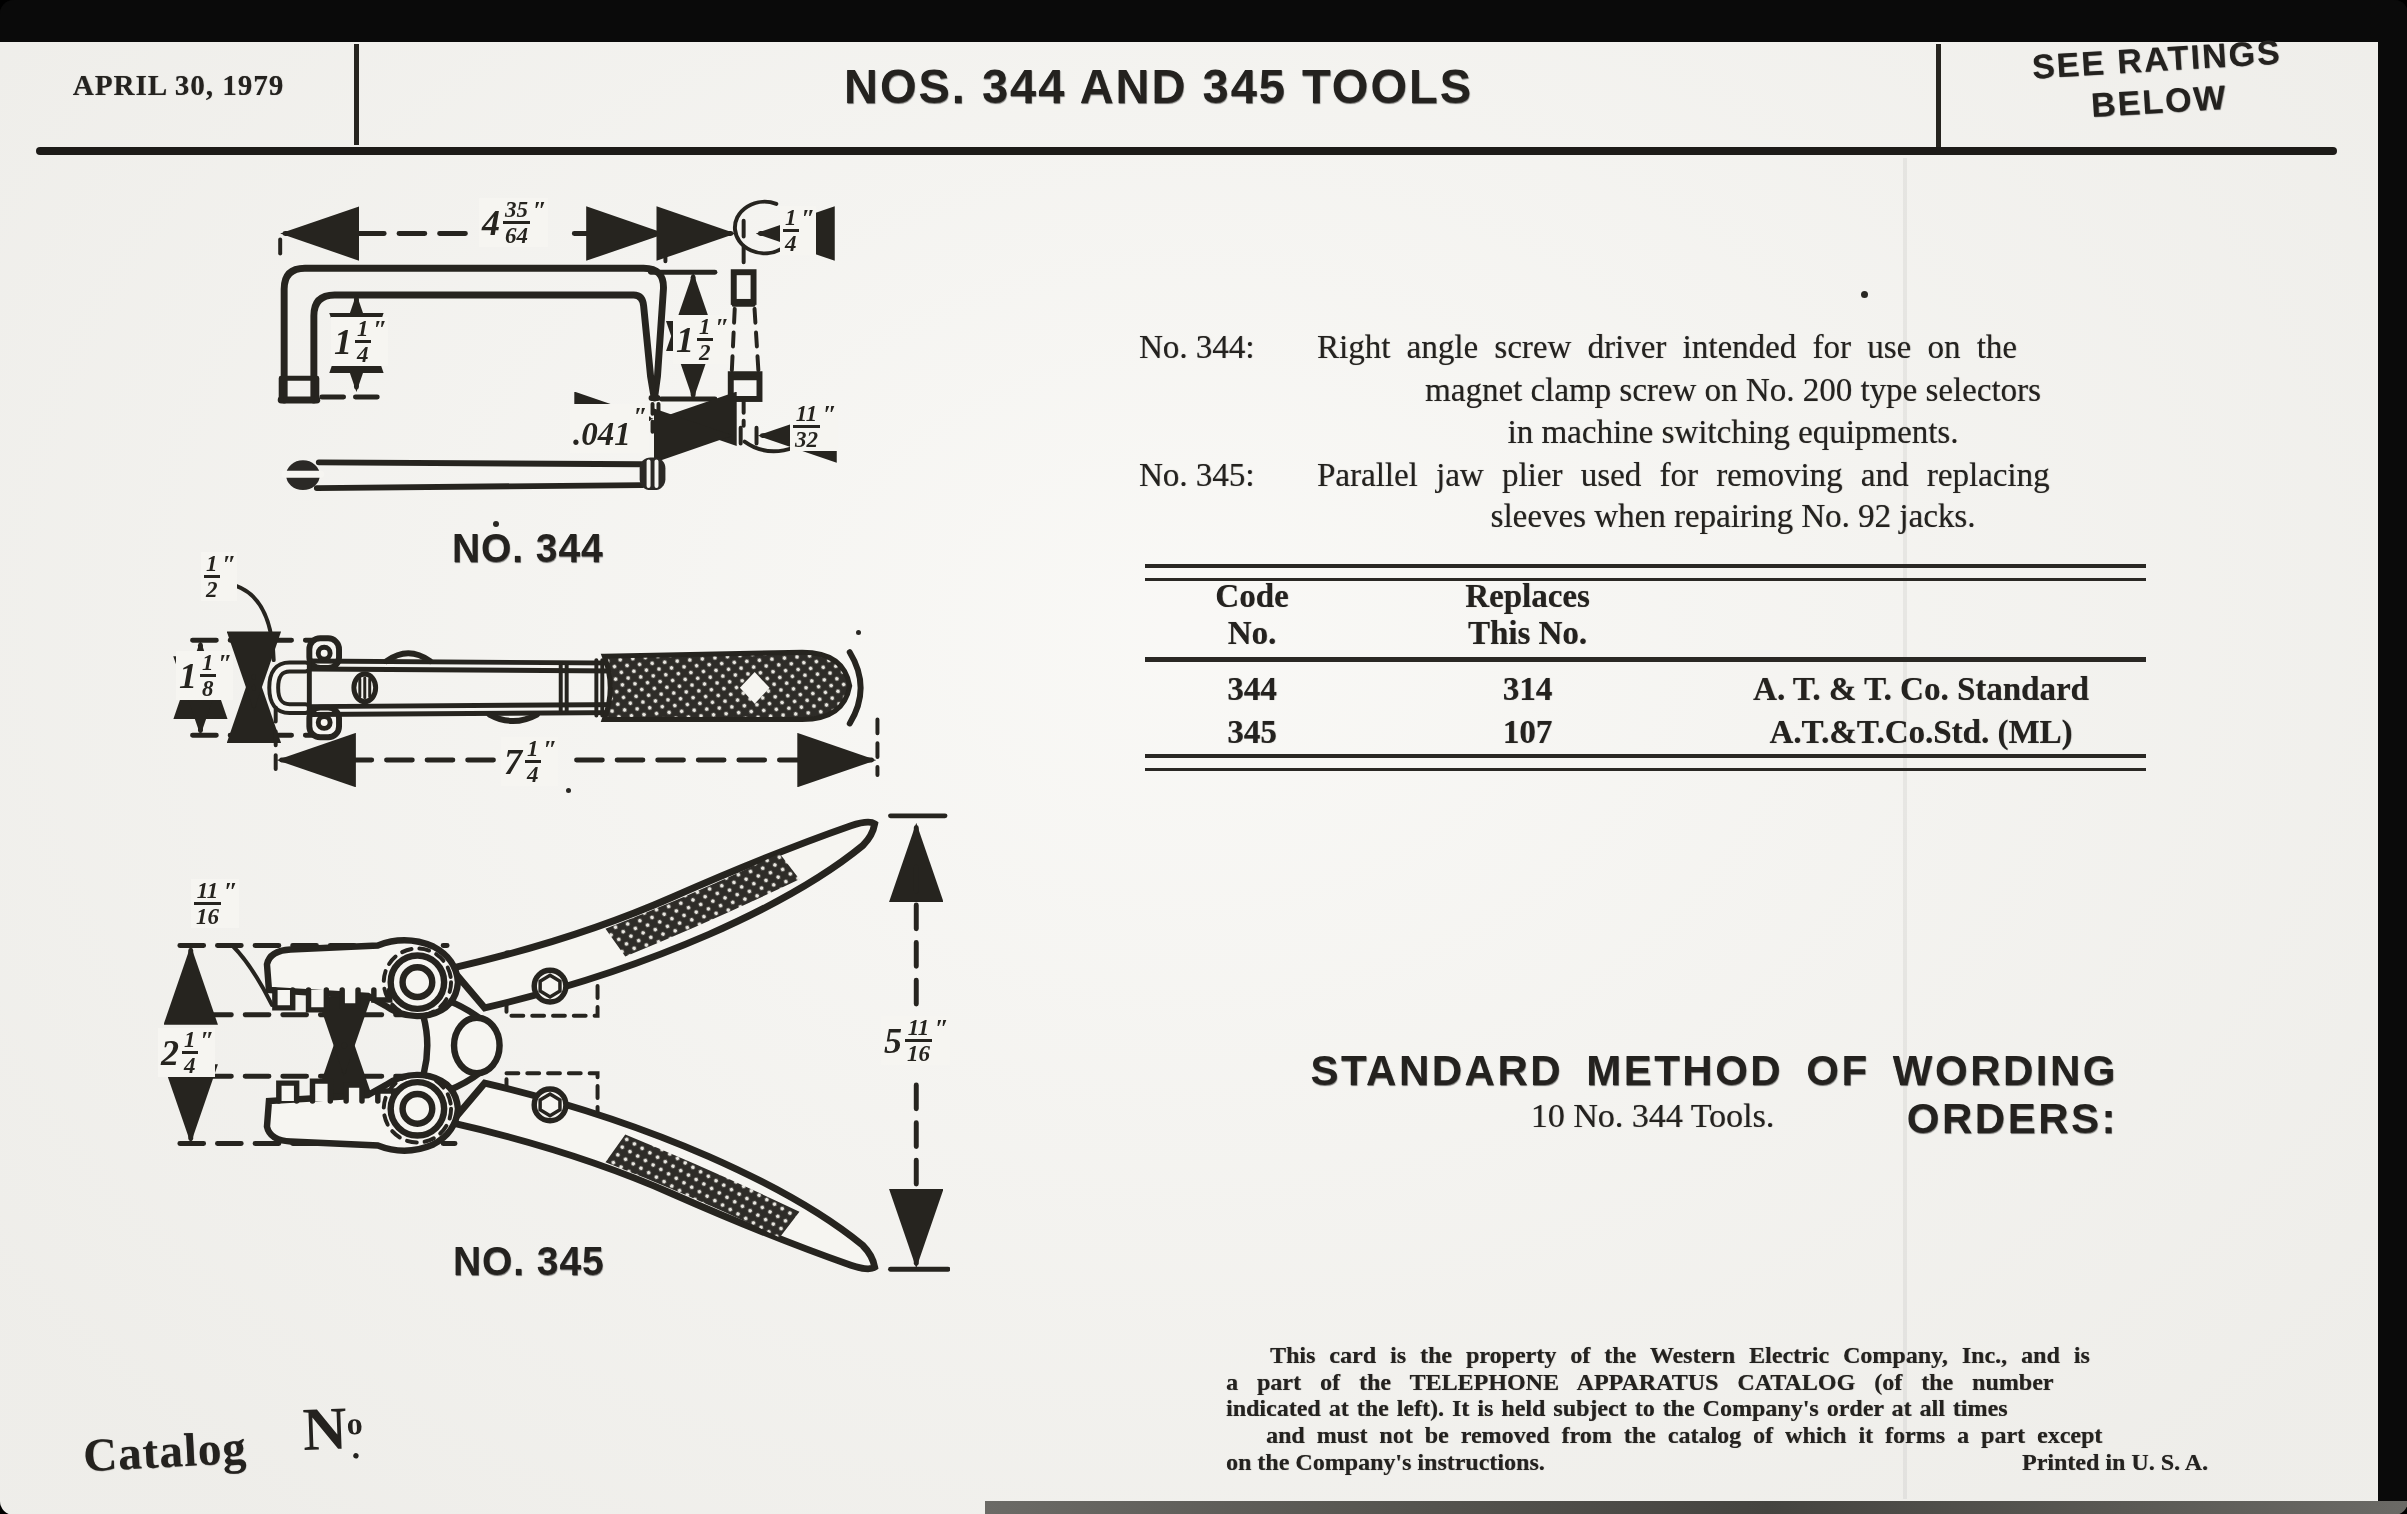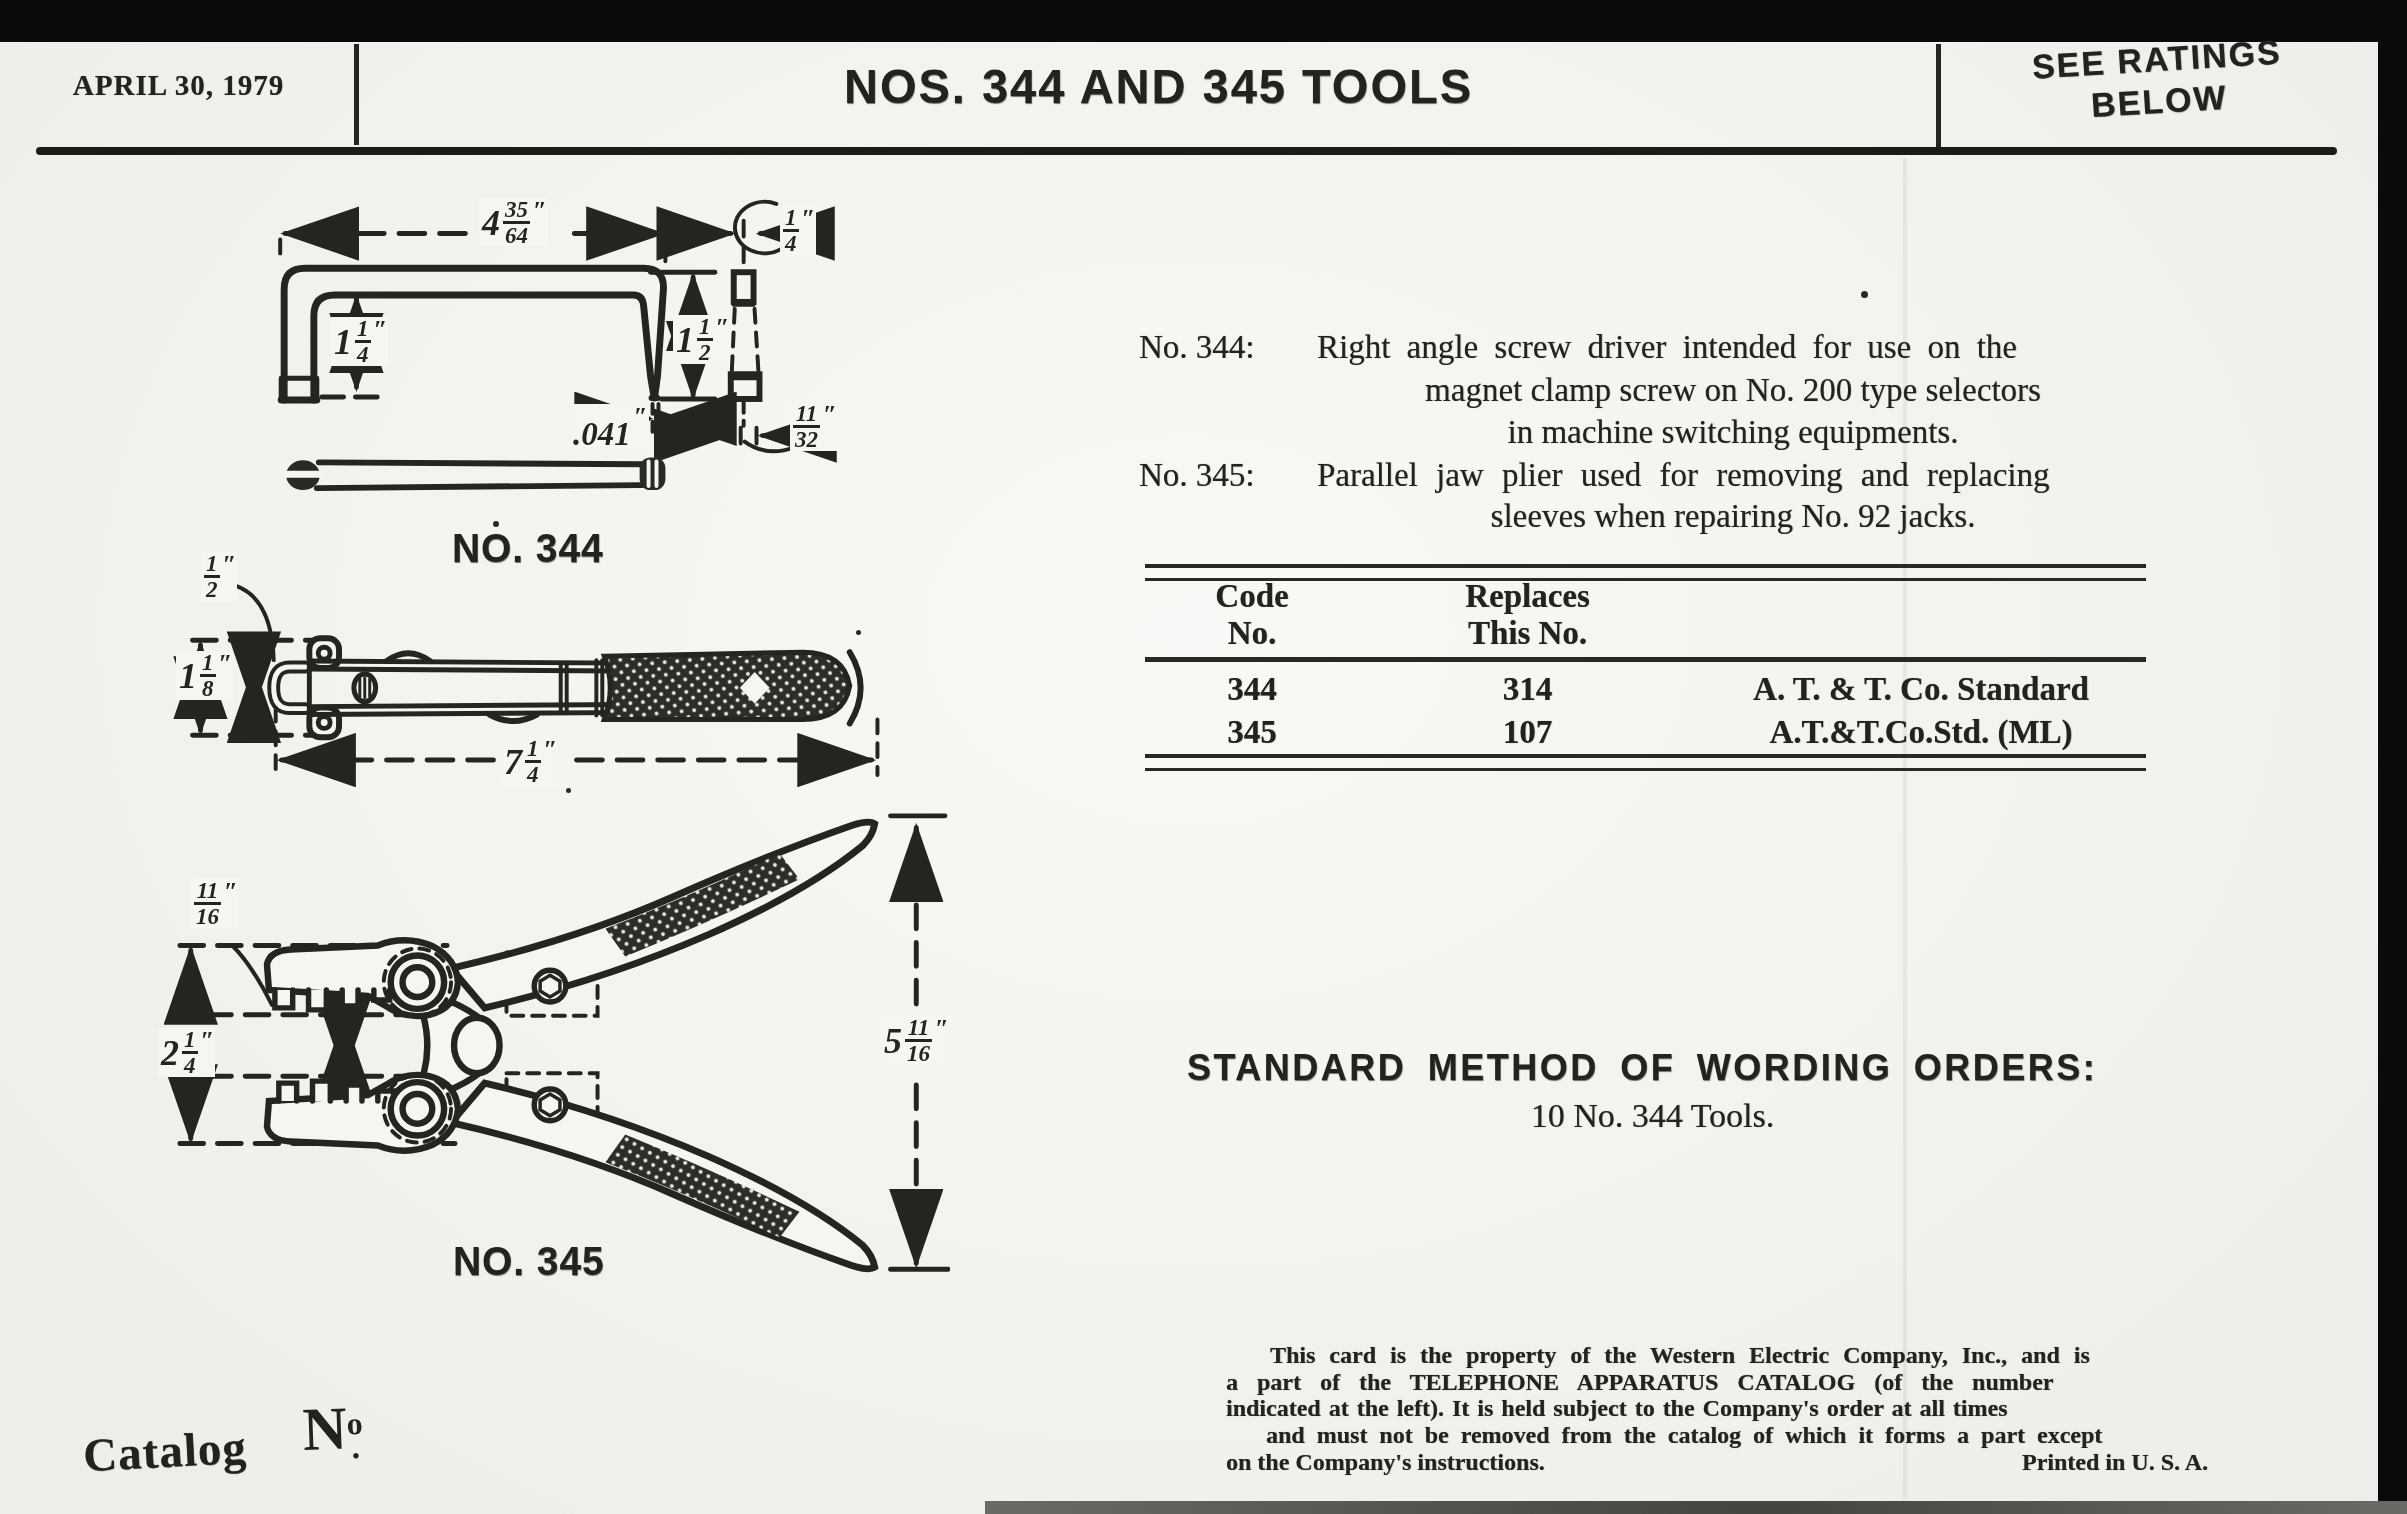--- a/index.html
+++ b/index.html
@@ -1,17 +1,17 @@
 <!DOCTYPE html>
 <html><head>
 <meta charset="utf-8">
 <style>
   html,body{margin:0;padding:0;background:#000;}
   #stage{position:relative;width:2408px;height:1515px;background:#0b0b0b;overflow:hidden;
-         font-family:"Liberation Serif",serif;color:#24221f;}
+         font-family:"Liberation Serif",serif;color:#24221f;border-radius:14px;}
   .paper{position:absolute;left:0;top:42px;width:2379px;height:1473px;
          background:#f6f5f1;
          background-image:radial-gradient(ellipse at 50% 40%, rgba(255,255,255,.35), rgba(0,0,0,.03) 90%);}
   .abs{position:absolute;}
   .ink{color:#24221f;}
   .serif{font-family:"Liberation Serif",serif;}
   .sans{font-family:"Liberation Sans",sans-serif;}
   .soft{text-shadow:0.4px 0.4px 0.8px rgba(34,32,30,.55);}
   .gro{font-weight:bold;text-shadow:0.5px 0.5px 1px rgba(20,20,20,.6);}
 
@@ -33,21 +33,21 @@
   .desc .txt{flex:1;word-spacing:8px;}
   .desc .cen{position:absolute;left:178px;width:832px;text-align:center;}
 
   
   .tbl{left:1145px;top:564px;width:1001px;height:208px;font-size:33px;}
   .trd{position:absolute;left:0;width:1001px;height:10px;border-top:4px solid #2a2824;border-bottom:3px solid #2a2824;}
   .trs{position:absolute;left:0;width:1001px;height:5px;background:#2a2824;}
   .tgrid{position:absolute;left:0;width:1001px;display:grid;grid-template-columns:214px 337px 450px;text-align:center;font-weight:bold;}
 
   
-  .orders-h{left:1187px;top:1047px;width:931px;text-align:left;font-size:36px;letter-spacing:2.5px;word-spacing:9px;}
+  .orders-h{left:1187px;top:1047px;width:931px;text-align:right;font-size:42px;letter-spacing:2.5px;word-spacing:9px;}
   .orders-x{left:1187px;top:1097px;width:931px;text-align:center;font-size:34px;}
 
   
   .foot{left:1226px;top:1342px;width:982px;font-size:24px;line-height:27px;font-weight:bold;}
   .foot .fl{position:absolute;left:0;width:982px;white-space:nowrap;}
   .f1{text-indent:44px;word-spacing:8px;}
   .f2{word-spacing:13px;}
   .f3{word-spacing:2px;}
   .f4{word-spacing:6px;margin-left:40px;}
   .f5{display:flex;justify-content:space-between;}

